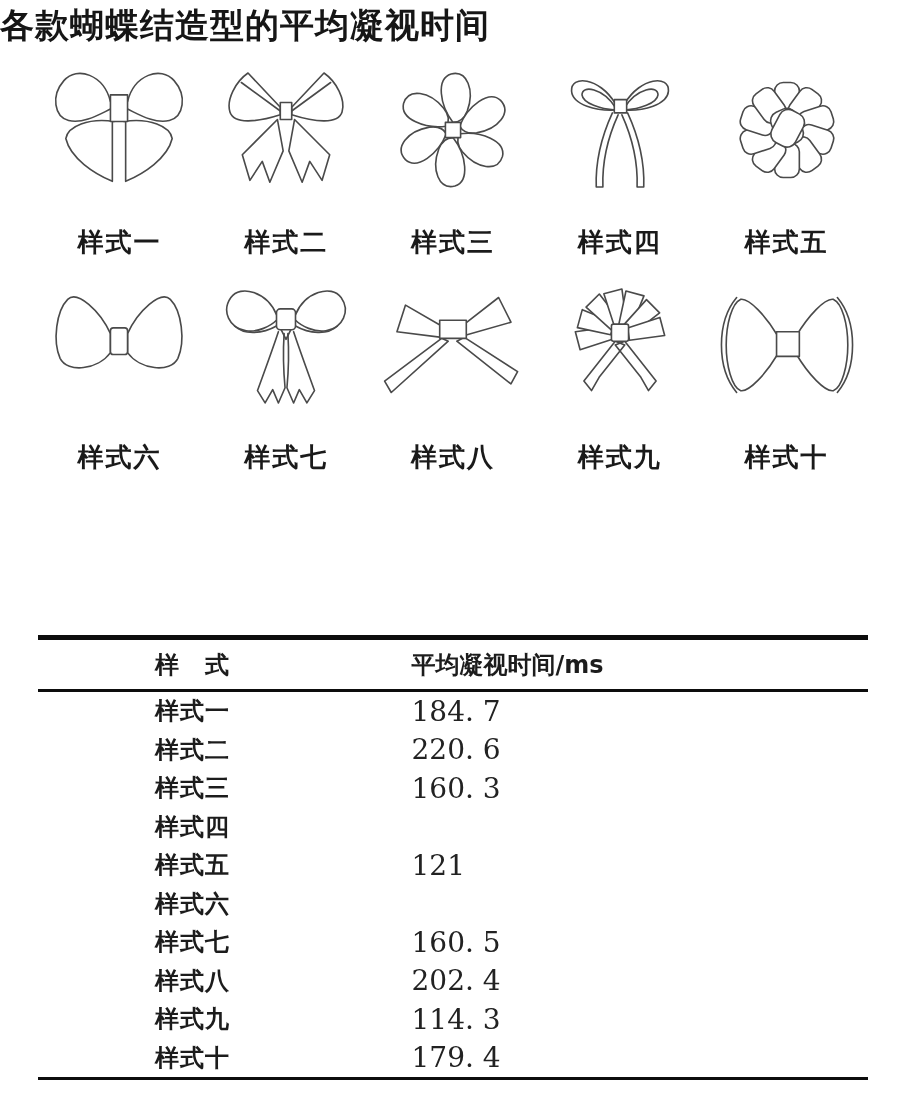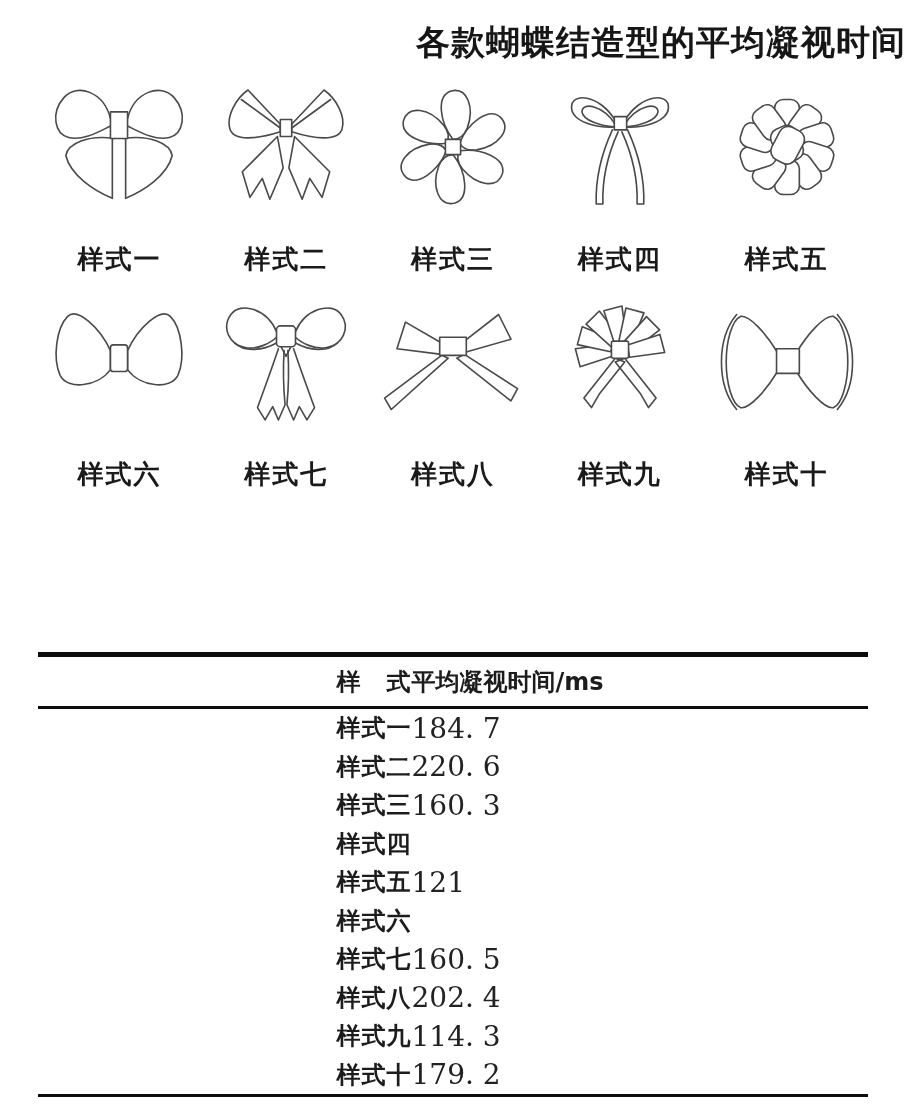--- a/index.html
+++ b/index.html
@@ -6,25 +6,25 @@
     margin: 0; padding: 0;
     background: #ffffff;
     width: 906px; height: 1105px;
     overflow: hidden;
     font-family: "DejaVu Sans", "Liberation Sans", sans-serif;
     color: #1c1c1c;
   }
   .page { width: 906px; height: 1105px; position: relative; background:#fff; }
 
   .title {
-    text-align: right;
+    text-align: left;
     font-size: 34px;
     font-weight: 700;
     letter-spacing: 1px;
-    padding-top: 20px;
+    padding-top: 3px;
     color: #161616;
   }
 
   .figure-grid {
     display: grid;
     grid-template-columns: repeat(5, 1fr);
     padding: 14px 36px 0 36px;
     row-gap: 10px;
   }
   .bow-cell { text-align: center; }
@@ -49,21 +49,21 @@
   .t-row { display: flex; align-items: center; }
   .t-head {
     height: 49px;
     border-bottom: 3px solid #0d0d0d;
   }
   .t-body-row { height: 38.5px; }
   .col-style {
     flex: 0 0 45%;
     box-sizing: border-box;
     padding-left: 117px;
-    text-align: right;
+    text-align: left;
     font-size: 24px;
     font-weight: 600;
     letter-spacing: 1px;
     white-space: nowrap;
   }
   .col-time {
     flex: 0 0 41.5%;
     text-align: left;
     font-size: 24px;
     white-space: nowrap;
@@ -273,17 +273,17 @@
     <div class="t-row t-body-row">
       <div class="col-style">样式八</div>
       <div class="col-time">202. 4</div>
     </div>
     <div class="t-row t-body-row">
       <div class="col-style">样式九</div>
       <div class="col-time">114. 3</div>
     </div>
     <div class="t-row t-body-row">
       <div class="col-style">样式十</div>
-      <div class="col-time">179. 2</div>
+      <div class="col-time">179. 4</div>
     </div>
   </div>
 
 </div>
 
 </body></html>

